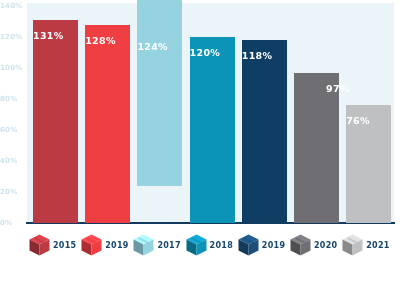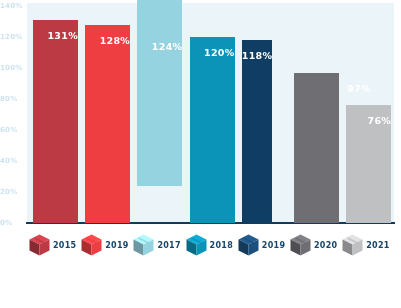--- a/index.html
+++ b/index.html
@@ -78,21 +78,21 @@
   .bar-rect {
     position: absolute;
     left: 0;
     bottom: 0;
     width: 100%;
   }
   .bar-label {
     position: absolute;
     left: 0;
     width: 100%;
-    text-align: right;
+    text-align: left;
     font-size: 9.5px;
     font-weight: bold;
     color: #ffffff;
     letter-spacing: 0.3px;
     line-height: 11px;
   }
 
   
   .legend {
     position: absolute;
@@ -152,21 +152,21 @@
         <div class="bar-label" style="top: 10px; color: rgb(255, 255, 255);">128%</div>
       </div>
       <div class="bar" style="left: 137.4px; width: 45px; top: 30.8px; height: 155px; bottom: auto;">
         <div class="bar-rect" style="height: 192.2px; background: rgb(149, 211, 225);"></div>
         <div class="bar-label" style="top: 10px; color: rgb(255, 255, 255);">124%</div>
       </div>
       <div class="bar" style="left: 189.6px; width: 45px; top: 37px; height: 186px; bottom: auto;">
         <div class="bar-rect" style="height: 186px; background: rgb(12, 147, 184);"></div>
         <div class="bar-label" style="top: 10px; color: rgb(255, 255, 255);">120%</div>
       </div>
-      <div class="bar" style="left: 241.8px; width: 30px; top: 40.1px; height: 182.9px; bottom: auto; border-radius: 12px;">
+      <div class="bar" style="left: 241.8px; width: 45px; top: 40.1px; height: 182.9px; bottom: auto; border-radius: 12px;">
         <div class="bar-rect" style="height: 182.9px; background: rgb(15, 61, 99);"></div>
         <div class="bar-label" style="top: 10px; color: rgb(255, 255, 255);">118%</div>
       </div>
       <div class="bar" style="left: 294px; width: 45px; top: 72.65px; height: 150.35px; bottom: auto;">
         <div class="bar-rect" style="height: 150.35px; background: rgb(110, 110, 115);"></div>
         <div class="bar-label" style="top: 10px; color: rgb(255, 255, 255); padding-left: 32px;">97%</div>
       </div>
       <div class="bar" style="left: 346.2px; width: 45px; top: 105.2px; height: 117.8px; bottom: auto; border-radius: 12px;">
         <div class="bar-rect" style="height: 117.8px; background: rgb(191, 192, 194);"></div>
         <div class="bar-label" style="top: 10px; color: rgb(255, 255, 255);">76%</div>

